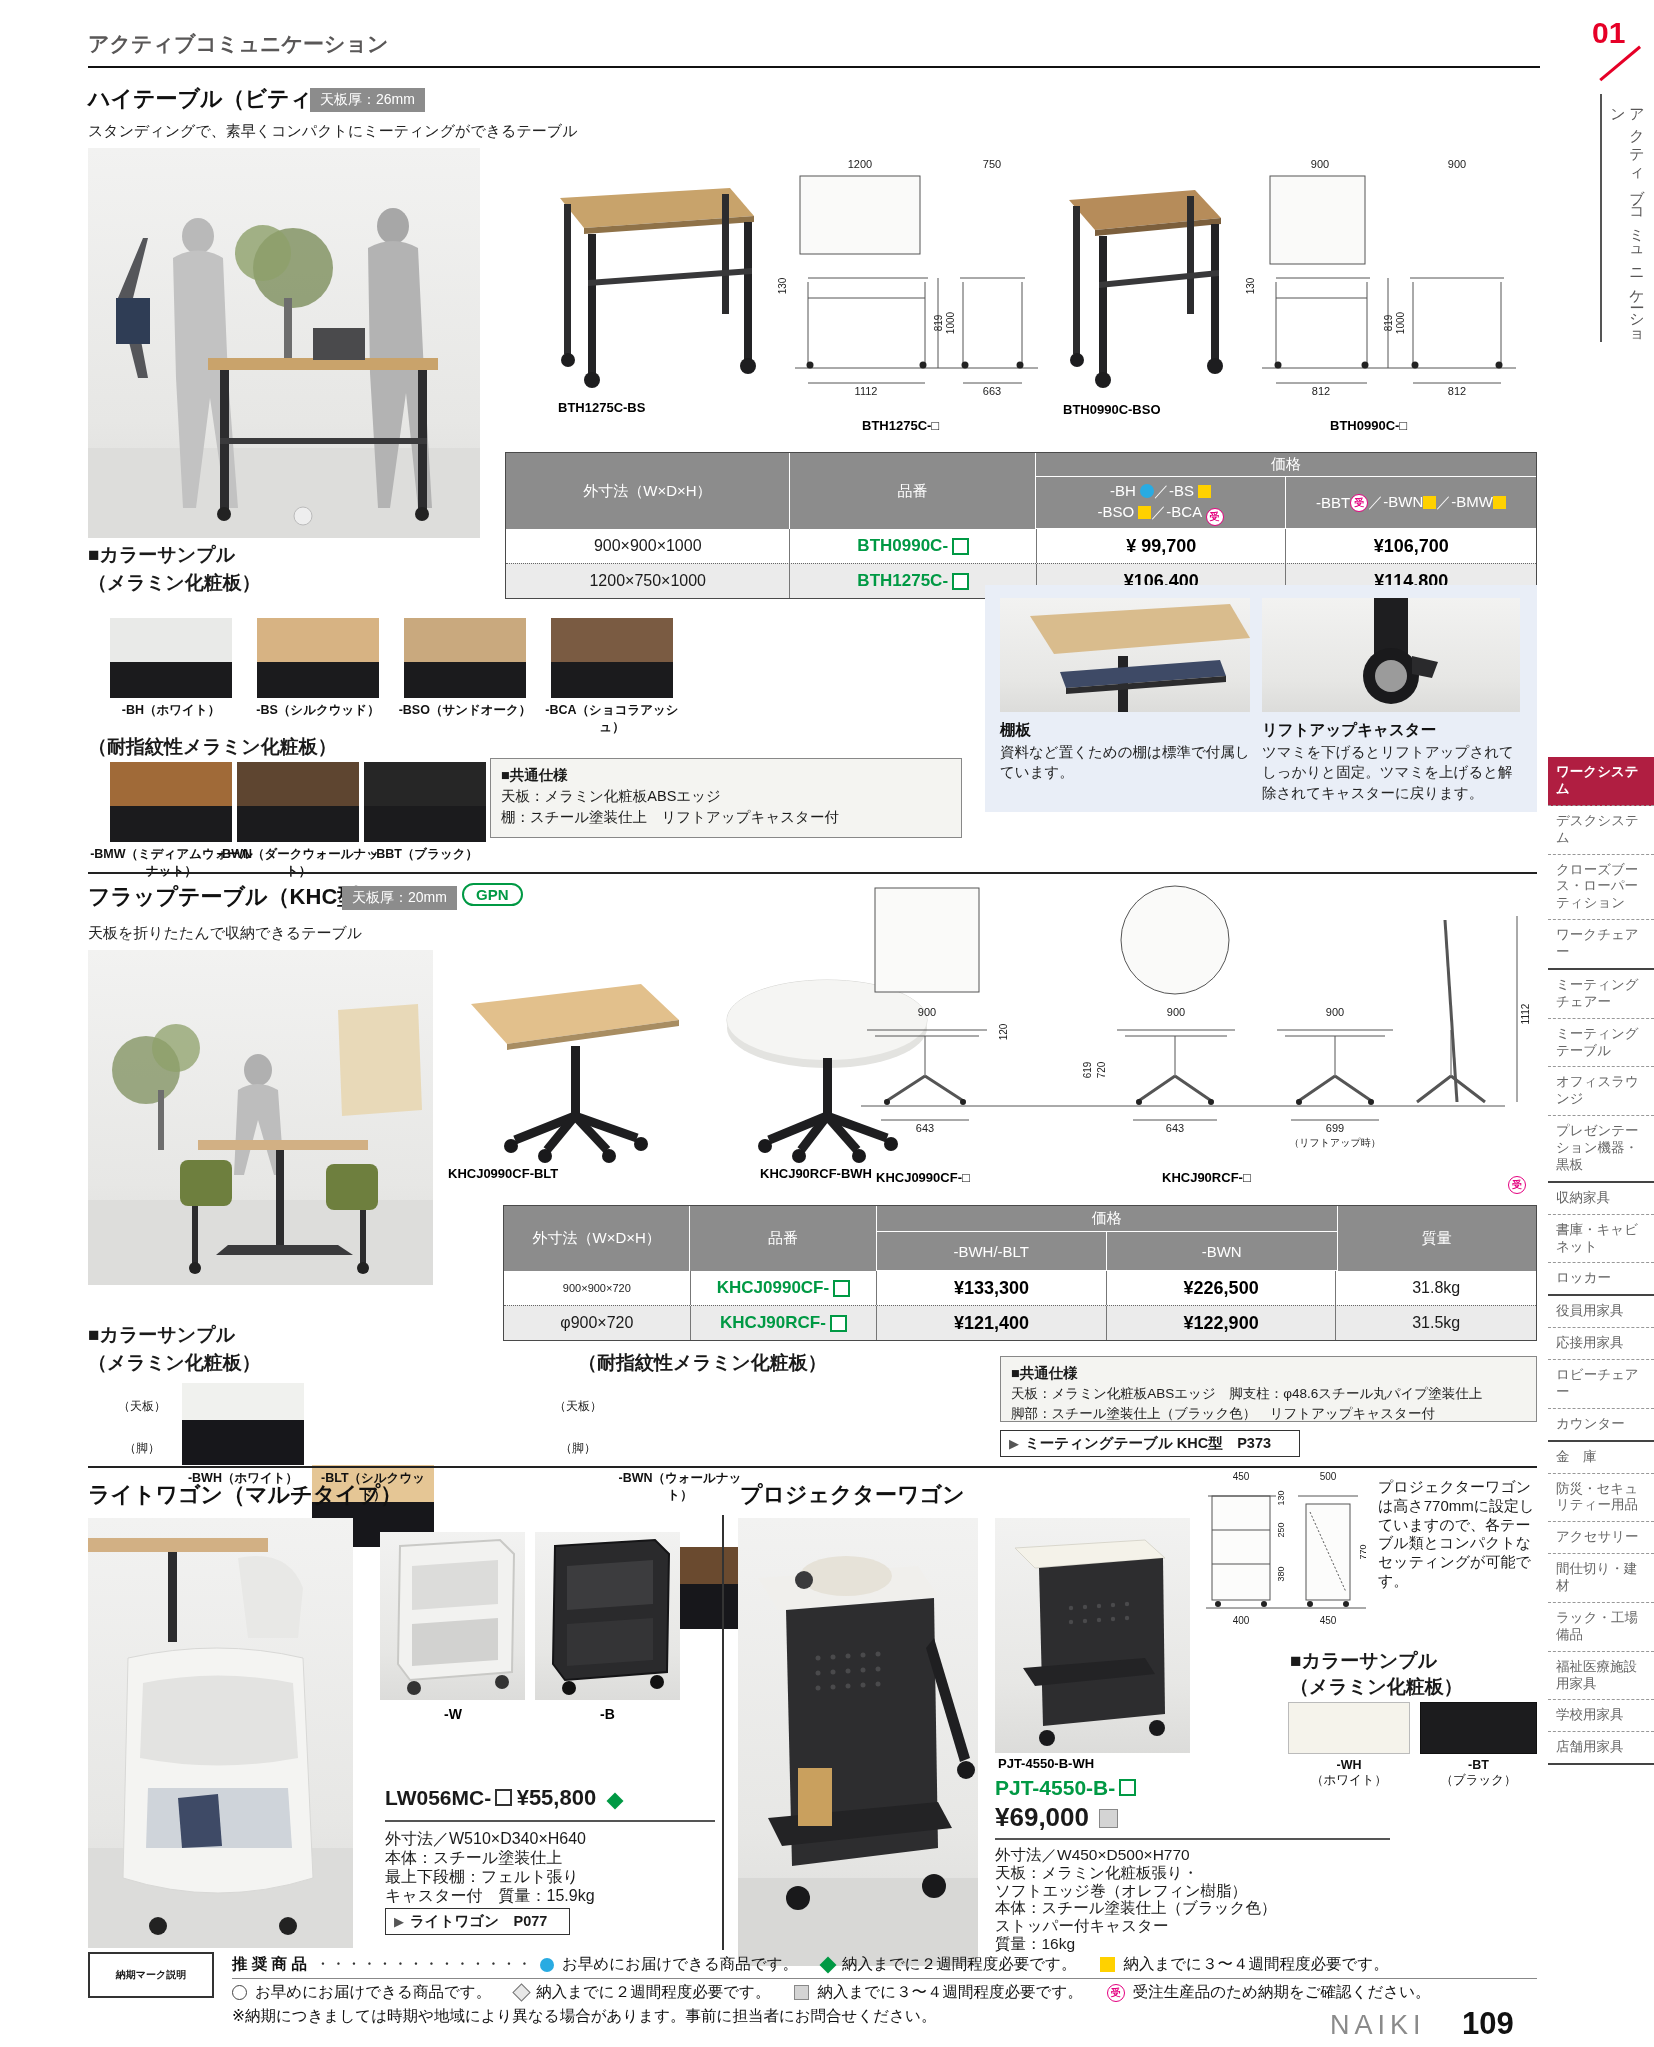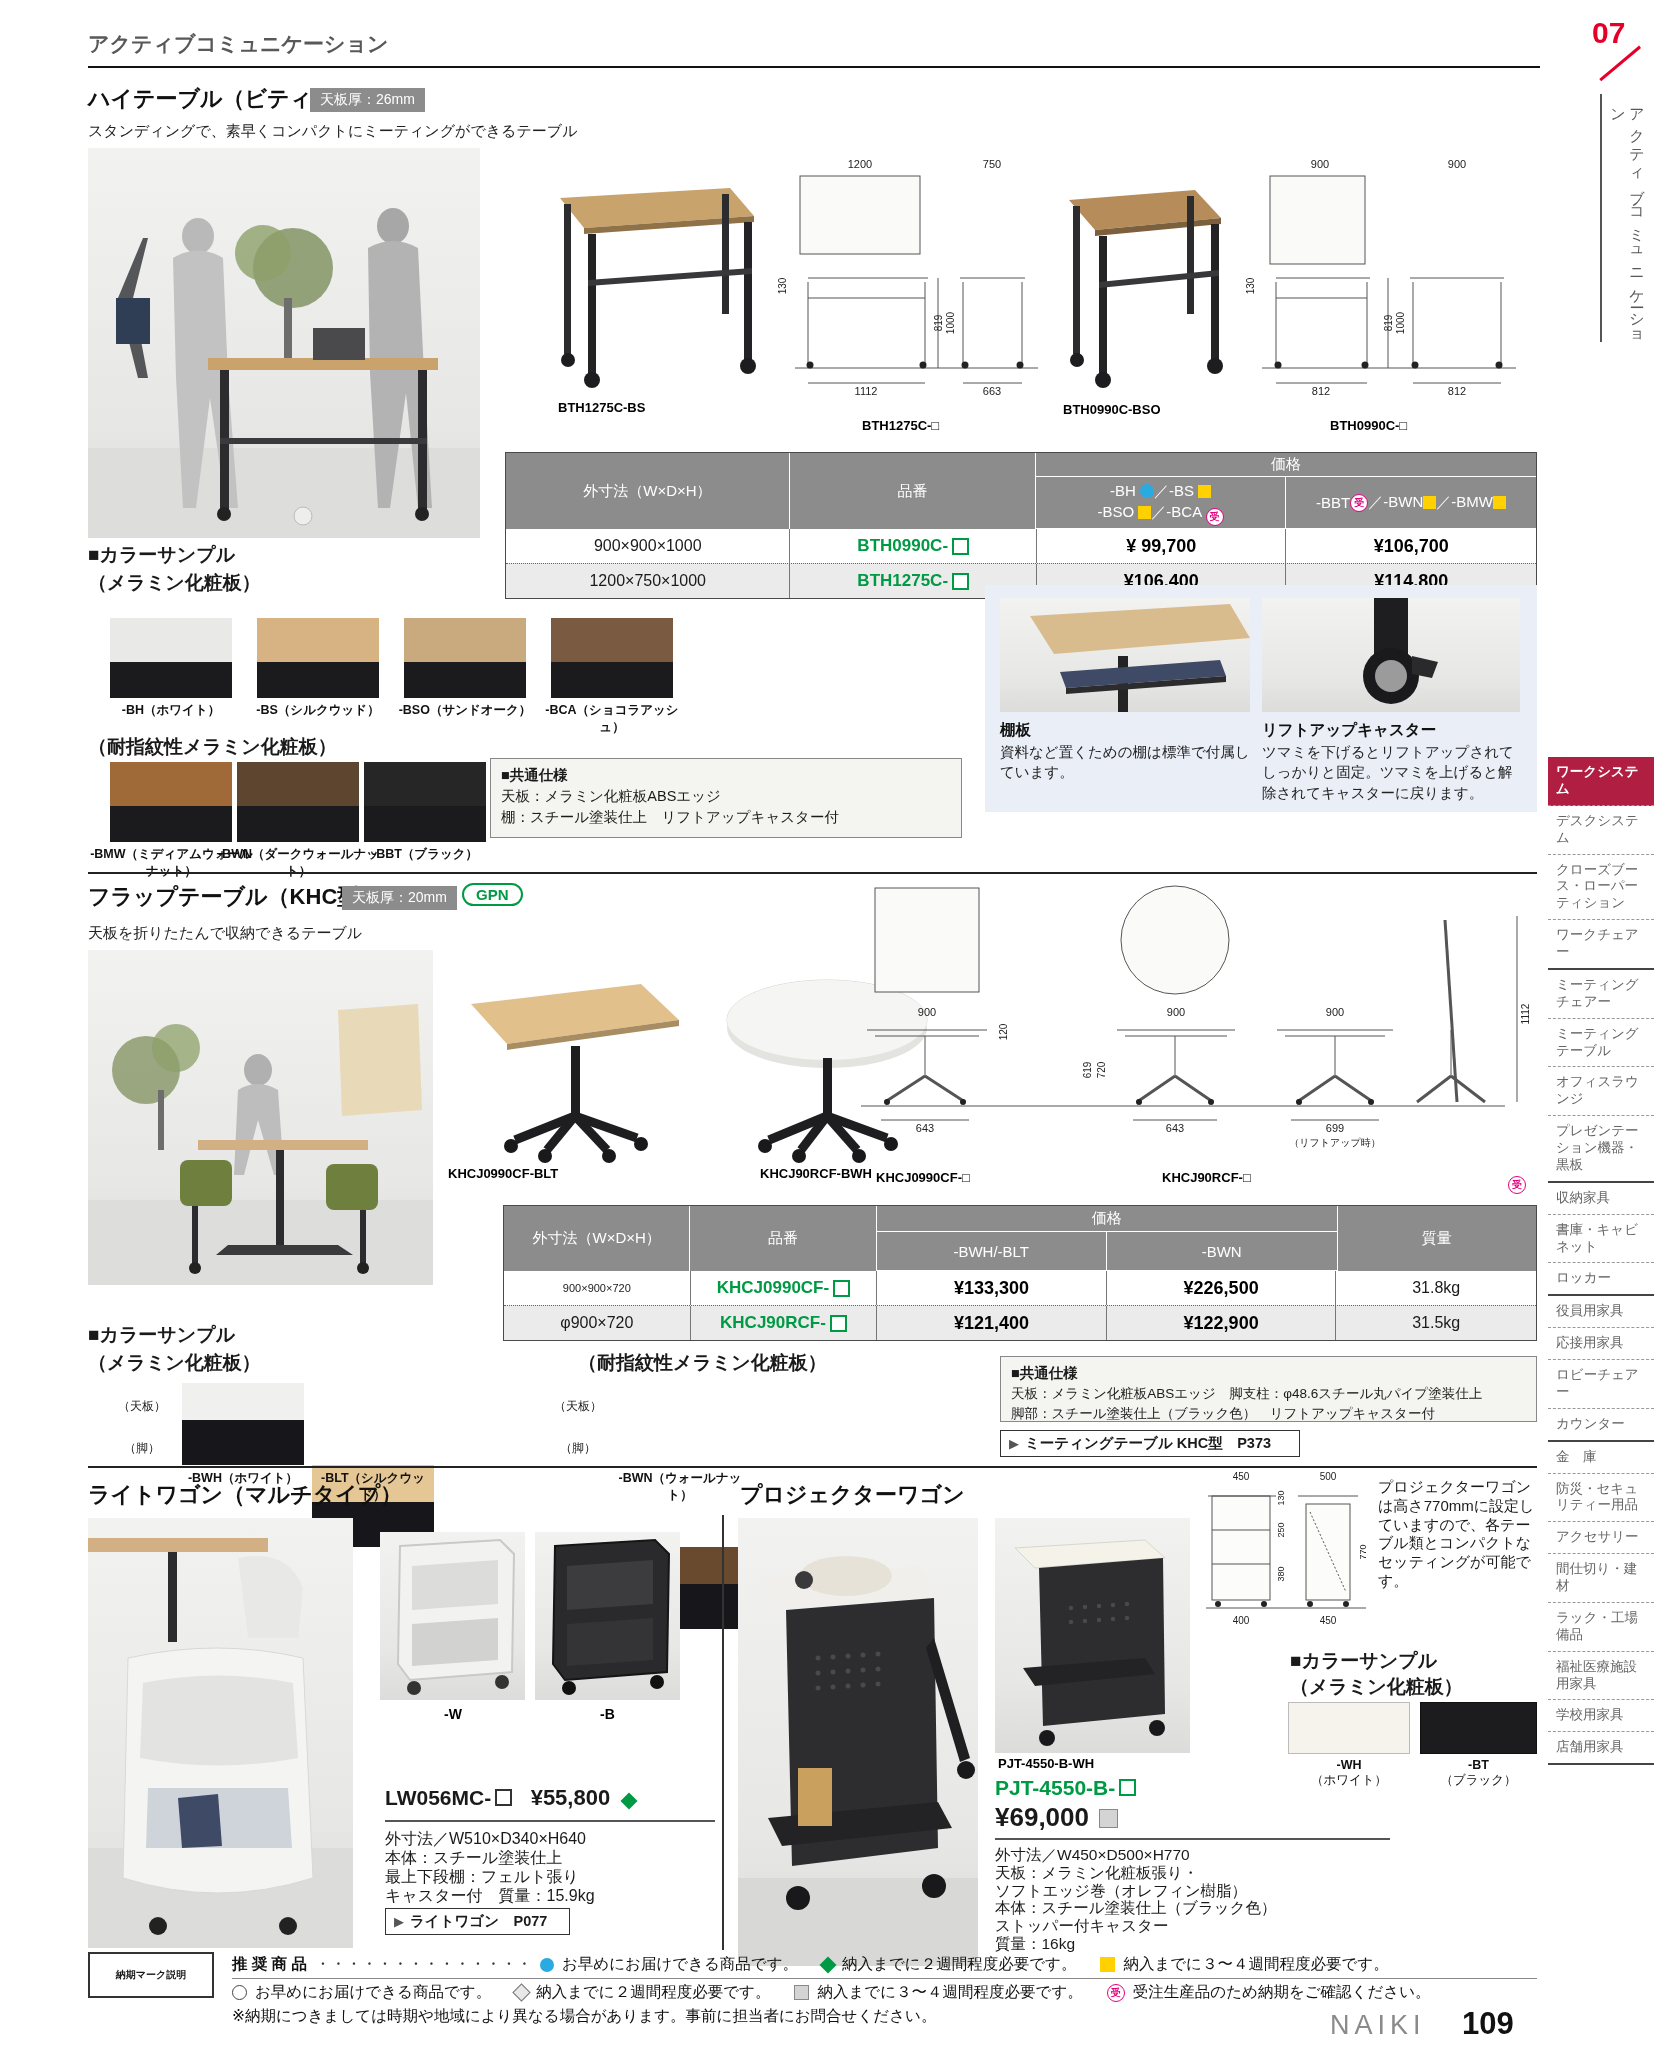--- a/index.html
+++ b/index.html
@@ -58,21 +58,21 @@
   svg text{font-family:"Liberation Sans","DejaVu Sans",sans-serif;}
 </style>
 </head>
 <body>
 
 <div class="page">
 
   <div class="abs bold" style="left:88px;top:30px;font-size:21px;color:#595757;">アクティブコミュニケーション</div>
   <div class="abs hdr-rule" style="left:88px;top:66px;width:1452px;"></div>
 
-  <div class="abs bold" style="left:1592px;top:16px;font-size:30px;color:#e60027;">07</div>
+  <div class="abs bold" style="left:1592px;top:16px;font-size:30px;color:#e60027;">01</div>
   <div class="abs" style="left:1594px;top:62px;width:52px;height:2.5px;background:#e60027;transform:rotate(-40deg);"></div>
   <div class="abs" style="left:1600px;top:94px;width:2px;height:248px;background:#555;"></div>
   <div class="abs vtext" style="left:1608px;top:98px;height:260px;">アクティブコミュニケーション</div>
 
   <div class="abs sec-title" style="left:88px;top:84px;">ハイテーブル（ビティー）</div>
   <div class="abs gray-badge" style="left:310px;top:88px;">天板厚：26mm</div>
   <div class="abs subtitle" style="left:88px;top:122px;">スタンディングで、素早くコンパクトにミーティングができるテーブル</div>
 
   <div class="abs photo" style="left:88px;top:148px;width:392px;height:390px;">
     <svg width="392" height="390" viewBox="0 0 392 390">
@@ -540,21 +540,21 @@
       <path d="M32 92 L118 86 L118 128 L32 134 Z" fill="#343436"></path>
       <circle cx="34" cy="156" r="7" fill="#111"></circle>
         <circle cx="122" cy="150" r="7" fill="#111"></circle>
     </svg>
   </div>
   <div class="abs dim-label" style="left:444px;top:1706px;font-size:14px;">-W</div>
   <div class="abs dim-label" style="left:600px;top:1706px;font-size:14px;">-B</div>
 
   <div class="abs" style="left:385px;top:1785px;">
     <span class="bold" style="font-size:21px;">LW056MC-</span><span class="osq dark"></span>
-    <span class="bold" style="font-size:22px;margin-left:14px;">¥55,800</span>
+    <span class="bold" style="font-size:22px;">¥55,800</span>
     <span class="mk mk-diamond-green" style="margin-left:8px;"></span>
   </div>
   <div class="abs" style="left:385px;top:1820px;width:330px;height:2px;background:#555;"></div>
   <div class="abs" style="left:385px;top:1830px;font-size:16px;line-height:1.18;">
     <div>外寸法／W510×D340×H640</div>
     <div>本体：スチール塗装仕上</div>
     <div>最上下段棚：フェルト張り</div>
     <div>キャスター付　質量：15.9kg</div>
   </div>
   <div class="abs link-box" style="left:385px;top:1908px;width:185px;height:27px;">

